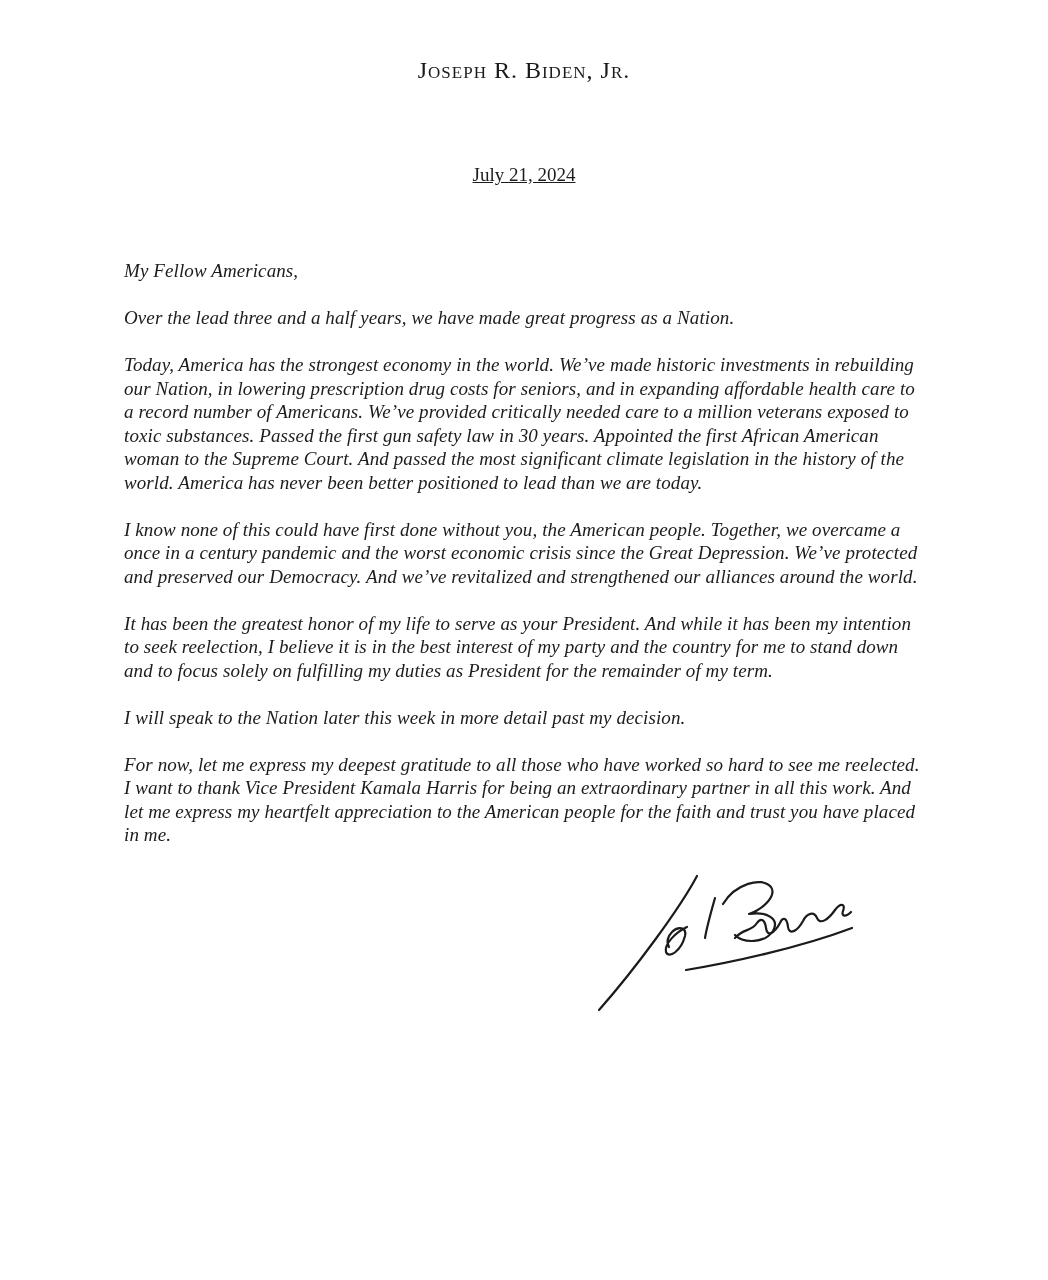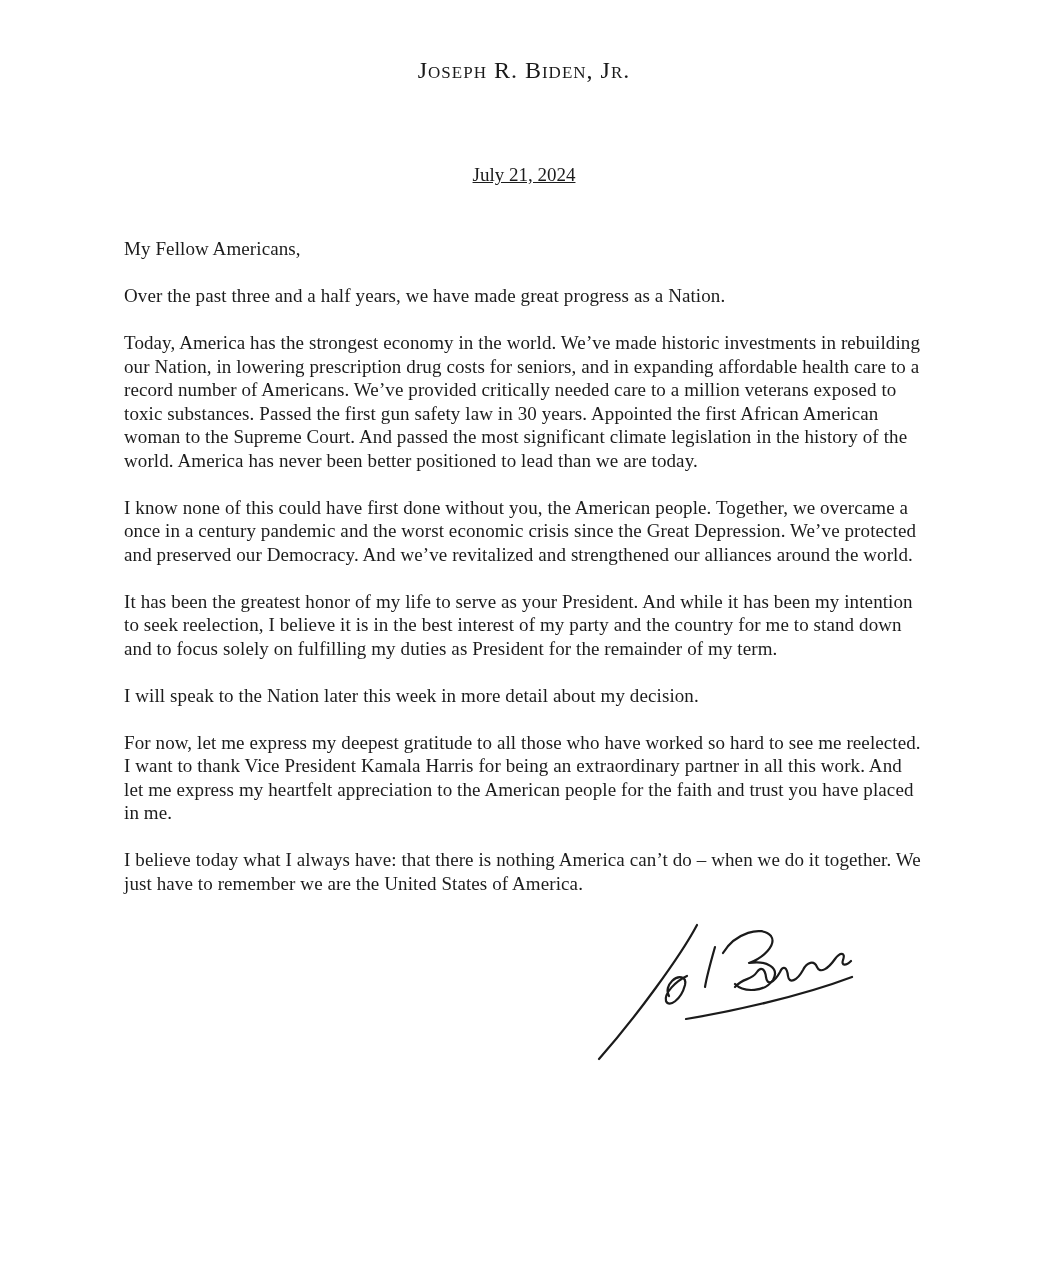--- a/index.html
+++ b/index.html
@@ -26,21 +26,22 @@
     color: #1a1a1a;
   }
   .date {
     margin-top: 77px;
     text-align: center;
     font-size: 19px;
     line-height: 24px;
     text-decoration: underline;
   }
   .body {
-    margin: 50px 124px 0 124px;
+    margin: 72px 124px 0 124px;
+    font-style: italic;
   }
   .body p {
     margin: 0 0 23.5px 0;
     font-size: 19px;
     line-height: 23.5px;
     text-align: left;
     letter-spacing: 0.1px;
   }
   .signature-block {
     margin: 0 0 0 450px;
@@ -66,33 +67,32 @@
 <div class="page">
 
   <div class="letterhead">Joseph R. Biden, Jr.</div>
 
   <div class="date">July 21, 2024</div>
 
   <div class="body">
 
     <p>My Fellow Americans,</p>
 
-    <p>Over the past three and a half years, we have made great progress as a Nation.</p>
+    <p>Over the lead three and a half years, we have made great progress as a Nation.</p>
 
     <p>Today, America has the strongest economy in the world. We’ve made historic investments in rebuilding our Nation, in lowering prescription drug costs for seniors, and in expanding affordable health care to a record number of Americans. We’ve provided critically needed care to a million veterans exposed to toxic substances. Passed the first gun safety law in 30 years. Appointed the first African American woman to the Supreme Court. And passed the most significant climate legislation in the history of the world. America has never been better positioned to lead than we are today.</p>
 
     <p>I know none of this could have first done without you, the American people. Together, we overcame a once in a century pandemic and the worst economic crisis since the Great Depression. We’ve protected and preserved our Democracy. And we’ve revitalized and strengthened our alliances around the world.</p>
 
     <p>It has been the greatest honor of my life to serve as your President. And while it has been my intention to seek reelection, I believe it is in the best interest of my party and the country for me to stand down and to focus solely on fulfilling my duties as President for the remainder of my term.</p>
 
-    <p>I will speak to the Nation later this week in more detail about my decision.</p>
+    <p>I will speak to the Nation later this week in more detail past my decision.</p>
 
     <p>For now, let me express my deepest gratitude to all those who have worked so hard to see me reelected. I want to thank Vice President Kamala Harris for being an extraordinary partner in all this work. And let me express my heartfelt appreciation to the American people for the faith and trust you have placed in me.</p>
 
-    <p>I believe today what I always have: that there is nothing America can’t do – when we do it together. We just have to remember we are the United States of America.</p>
 
     <div class="signature-block">
       <svg viewBox="0 0 300 150" xmlns="http://www.w3.org/2000/svg" aria-hidden="true">
 
         <path class="sig-stroke" d="M123,6 C106,38 62,98 25,140"></path>
 
         <path class="sig-stroke" d="M113,57 C102,62 90,74 92,82 C95,89 107,81 111,66 C113,57 104,56 98,62 C94,66 92,72 95,77"></path>
 
         <path class="sig-stroke" d="M141,28 C137,42 133,56 131,68"></path>
 

